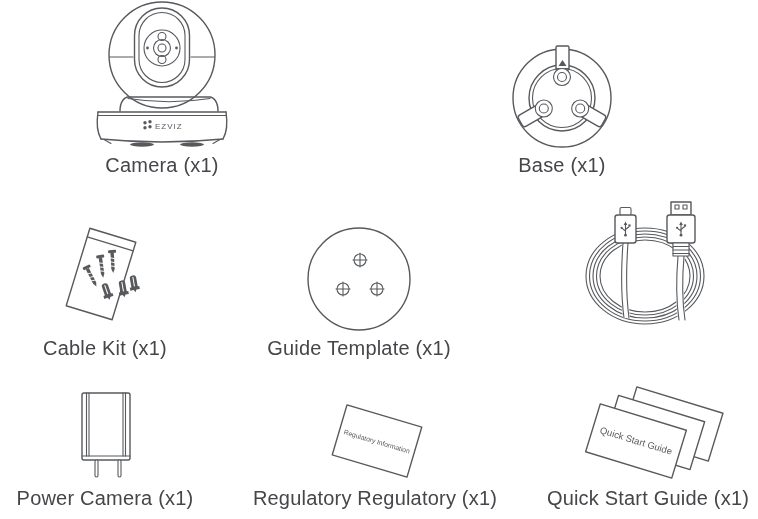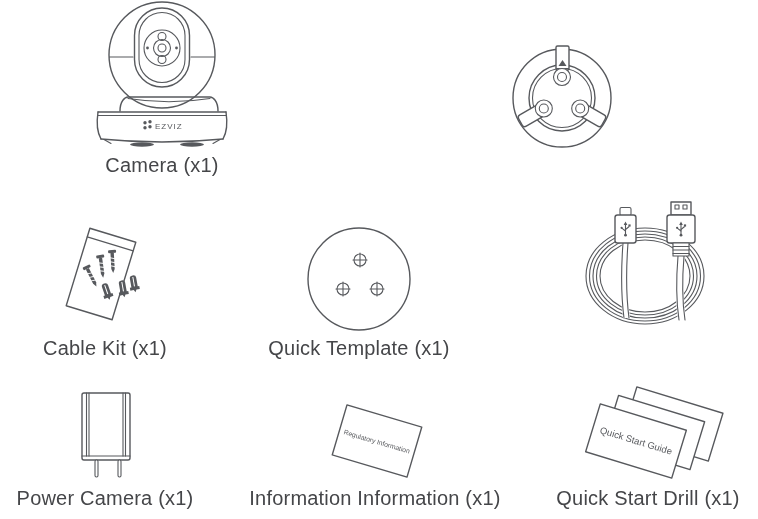--- a/index.html
+++ b/index.html
@@ -91,20 +91,21 @@
       <path class="dk" d="M126.5,66 L134.5,66 L130.5,60 Z"></path>
       <line class="lt" x1="124.5" y1="68.5" x2="136.5" y2="68.5"></line>
 
       <circle class="wt" cx="130" cy="77" r="8.5"></circle>
       <circle class="lt" cx="130" cy="77" r="4.5"></circle>
       <circle class="wt" cx="111.8" cy="108.5" r="8.5"></circle>
       <circle class="lt" cx="111.8" cy="108.5" r="4.5"></circle>
       <circle class="wt" cx="148.2" cy="108.5" r="8.5"></circle>
       <circle class="lt" cx="148.2" cy="108.5" r="4.5"></circle>
     </svg>
+    <div class="label">Base (x1)</div>
   </div>
 
   <div class="item" id="item-screw-kit">
     <svg width="260" height="133" viewBox="0 0 260 133">
       <g transform="rotate(17,126,74)">
         <rect class="wf" x="102" y="33.5" width="48" height="81"></rect>
         <line class="lt" x1="102" y1="42.5" x2="150" y2="42.5"></line>
       </g>
 
       <g transform="translate(111,66) rotate(-27)">
@@ -157,21 +158,21 @@
         <circle class="lt" cx="114" cy="89" r="6"></circle>
         <line class="lt" x1="114" y1="82" x2="114" y2="96"></line>
         <line class="lt" x1="107" y1="89" x2="121" y2="89"></line>
       </g>
       <g>
         <circle class="lt" cx="148" cy="89" r="6"></circle>
         <line class="lt" x1="148" y1="82" x2="148" y2="96"></line>
         <line class="lt" x1="141" y1="89" x2="155" y2="89"></line>
       </g>
     </svg>
-    <div class="label">Quick Template (x1)</div>
+    <div class="label">Guide Template (x1)</div>
   </div>
 
   <div class="item" id="item-power-cable">
     <svg width="260" height="133" viewBox="0 0 260 133">
       <defs>
         <g id="usb-trident">
           <line class="lt" x1="0" y1="-5.5" x2="0" y2="5"></line>
           <path class="dk" d="M-1.8,-4 L1.8,-4 L0,-7.5 Z"></path>
           <circle class="dk" cx="0" cy="6.2" r="1.4"></circle>
           <line class="lt" x1="0" y1="2" x2="-3.4" y2="-0.6"></line>
@@ -230,28 +231,28 @@
     <div class="label">Power Camera (x1)</div>
   </div>
 
   <div class="item" id="item-regulatory-information">
     <svg width="260" height="105" viewBox="0 0 260 105">
       <g transform="rotate(16.5,132,63)">
         <rect class="wf" x="93" y="37" width="78" height="52"></rect>
         <text class="svgtxt" x="132" y="66" font-size="6.8" text-anchor="middle">Regulatory Information</text>
       </g>
     </svg>
-    <div class="label">Information Information (x1)</div>
+    <div class="label">Regulatory Regulatory (x1)</div>
   </div>
 
   <div class="item" id="item-quick-start-guide">
     <svg width="260" height="105" viewBox="0 0 260 105">
       <g transform="rotate(17,118,63)">
         <rect class="wf" x="73" y="38" width="90" height="50" transform="translate(30,-27)"></rect>
         <rect class="wf" x="73" y="38" width="90" height="50" transform="translate(15,-13.5)"></rect>
         <rect class="wf" x="73" y="38" width="90" height="50"></rect>
         <text class="svgtxt" x="118" y="66" font-size="9.5" text-anchor="middle">Quick Start Guide</text>
       </g>
     </svg>
-    <div class="label">Quick Start Drill (x1)</div>
+    <div class="label">Quick Start Guide (x1)</div>
   </div>
 
 </div>
 
 </body></html>

